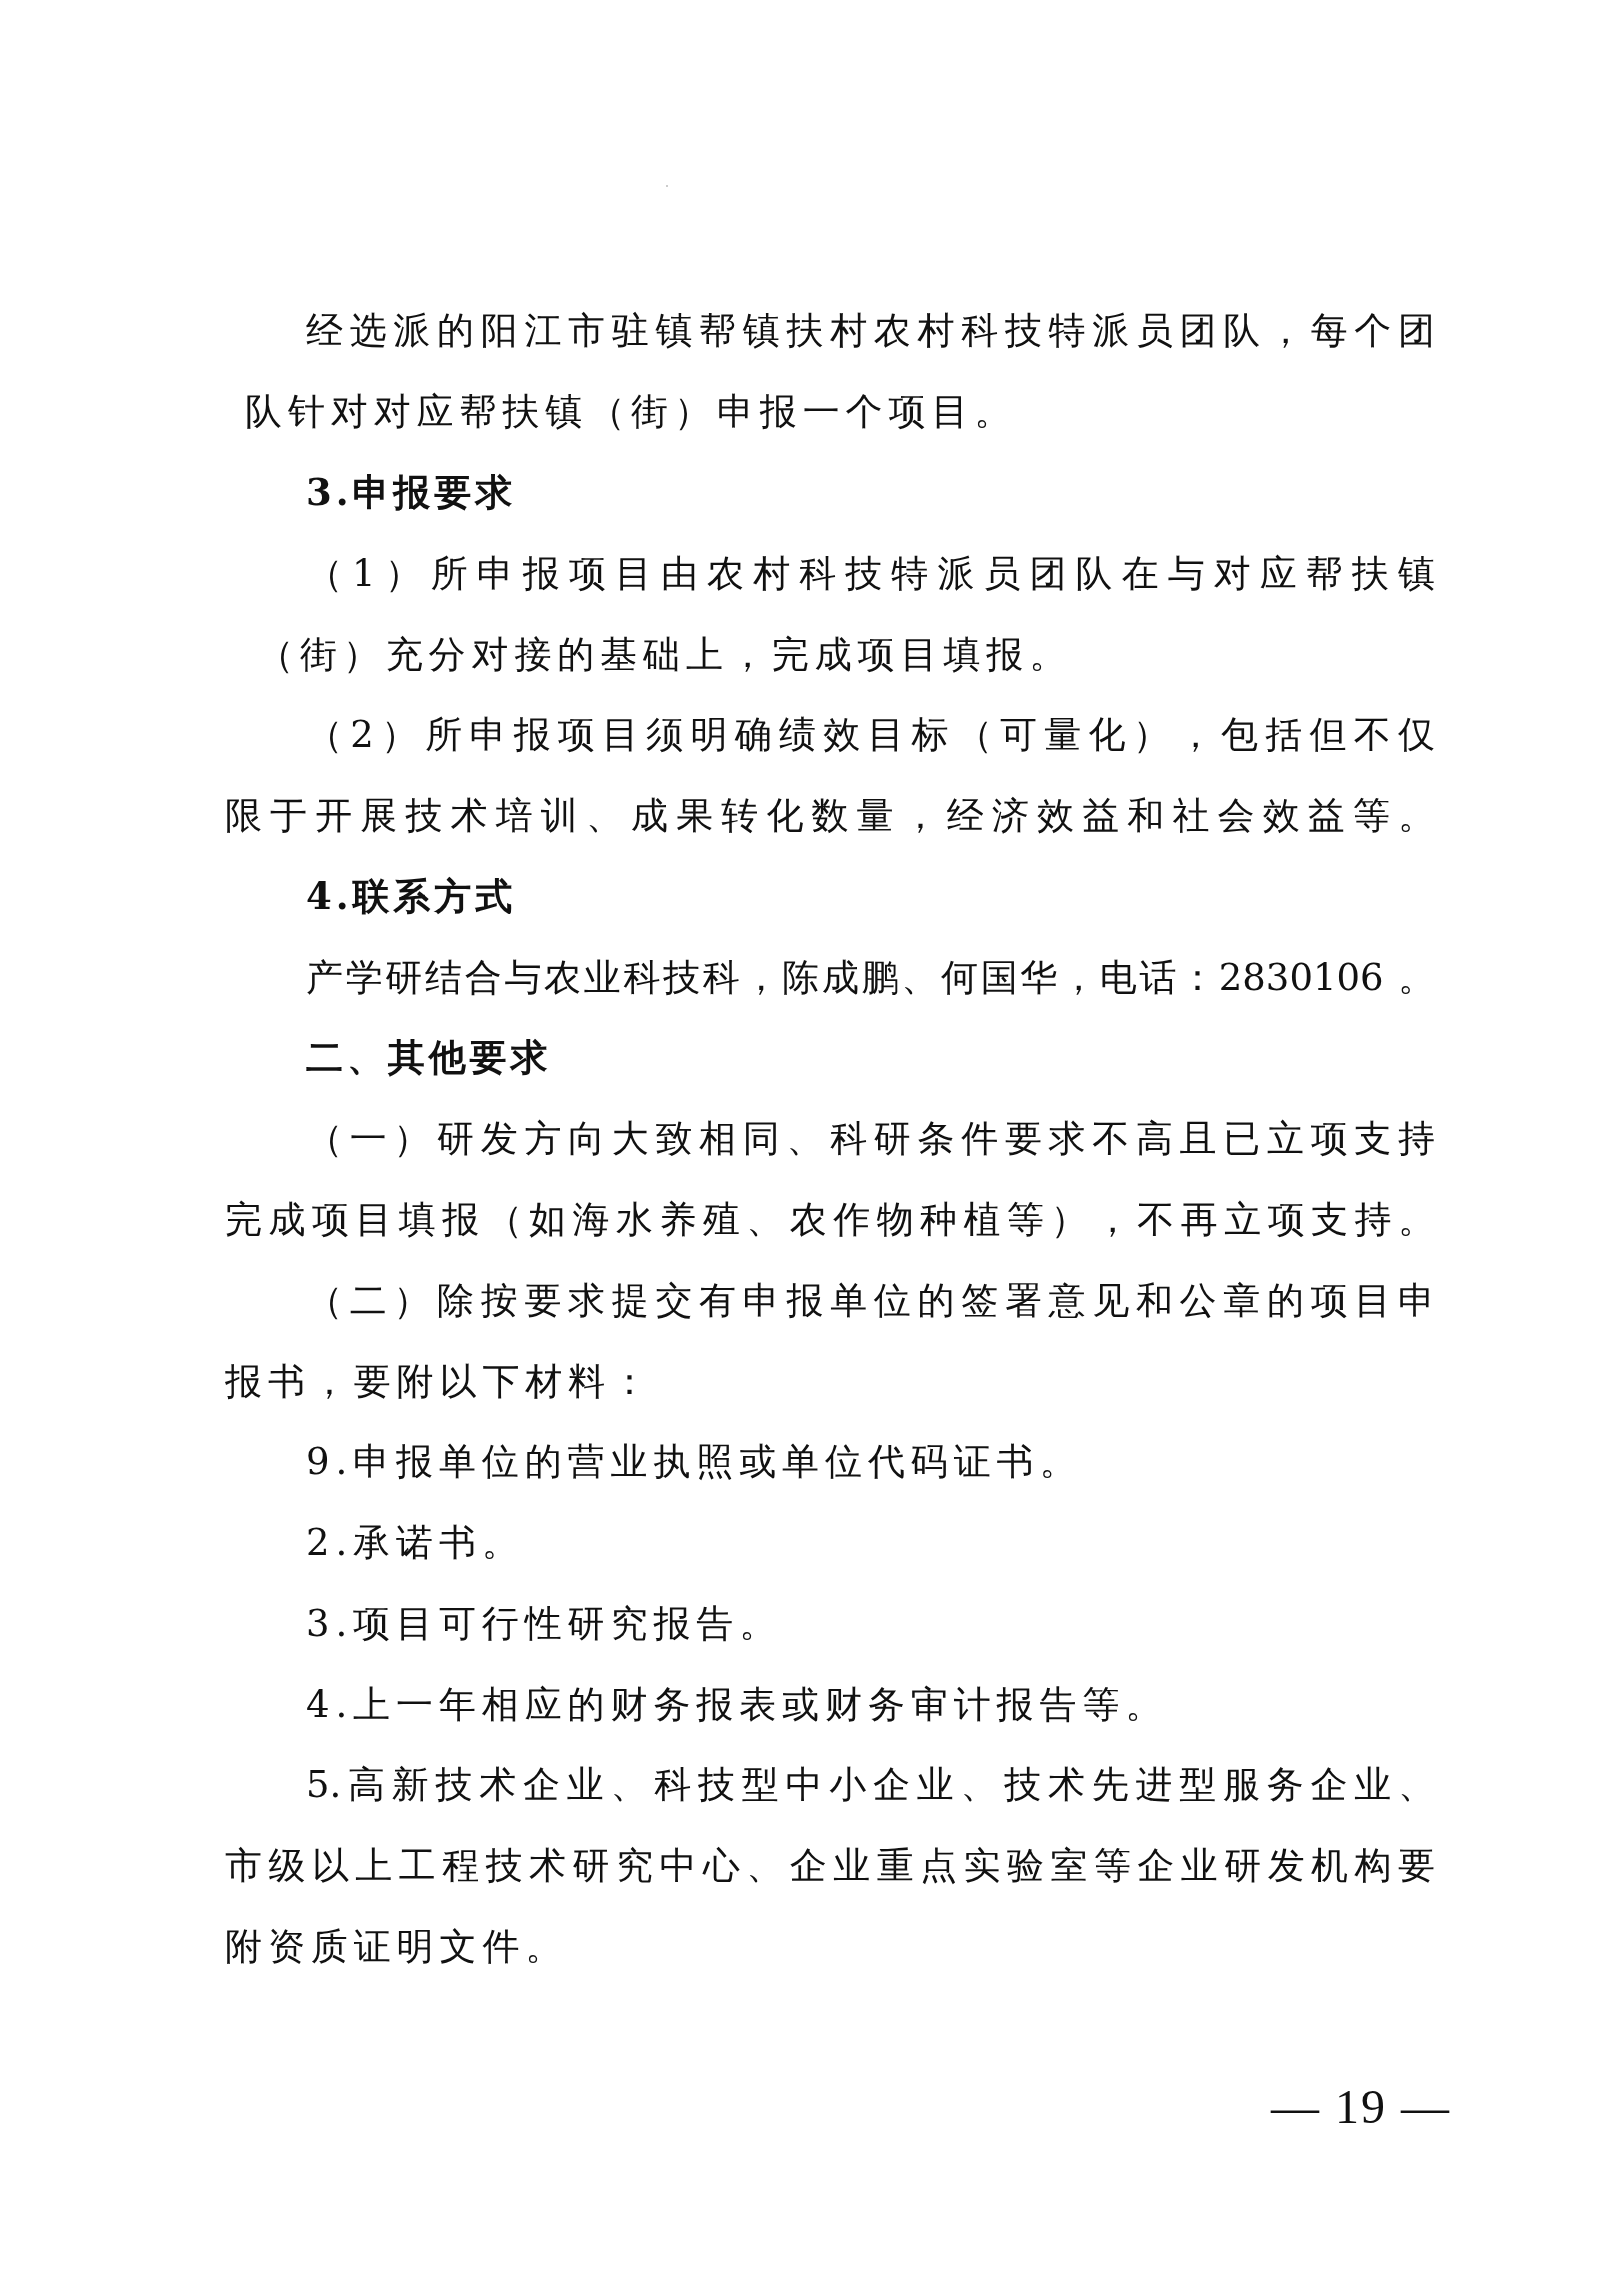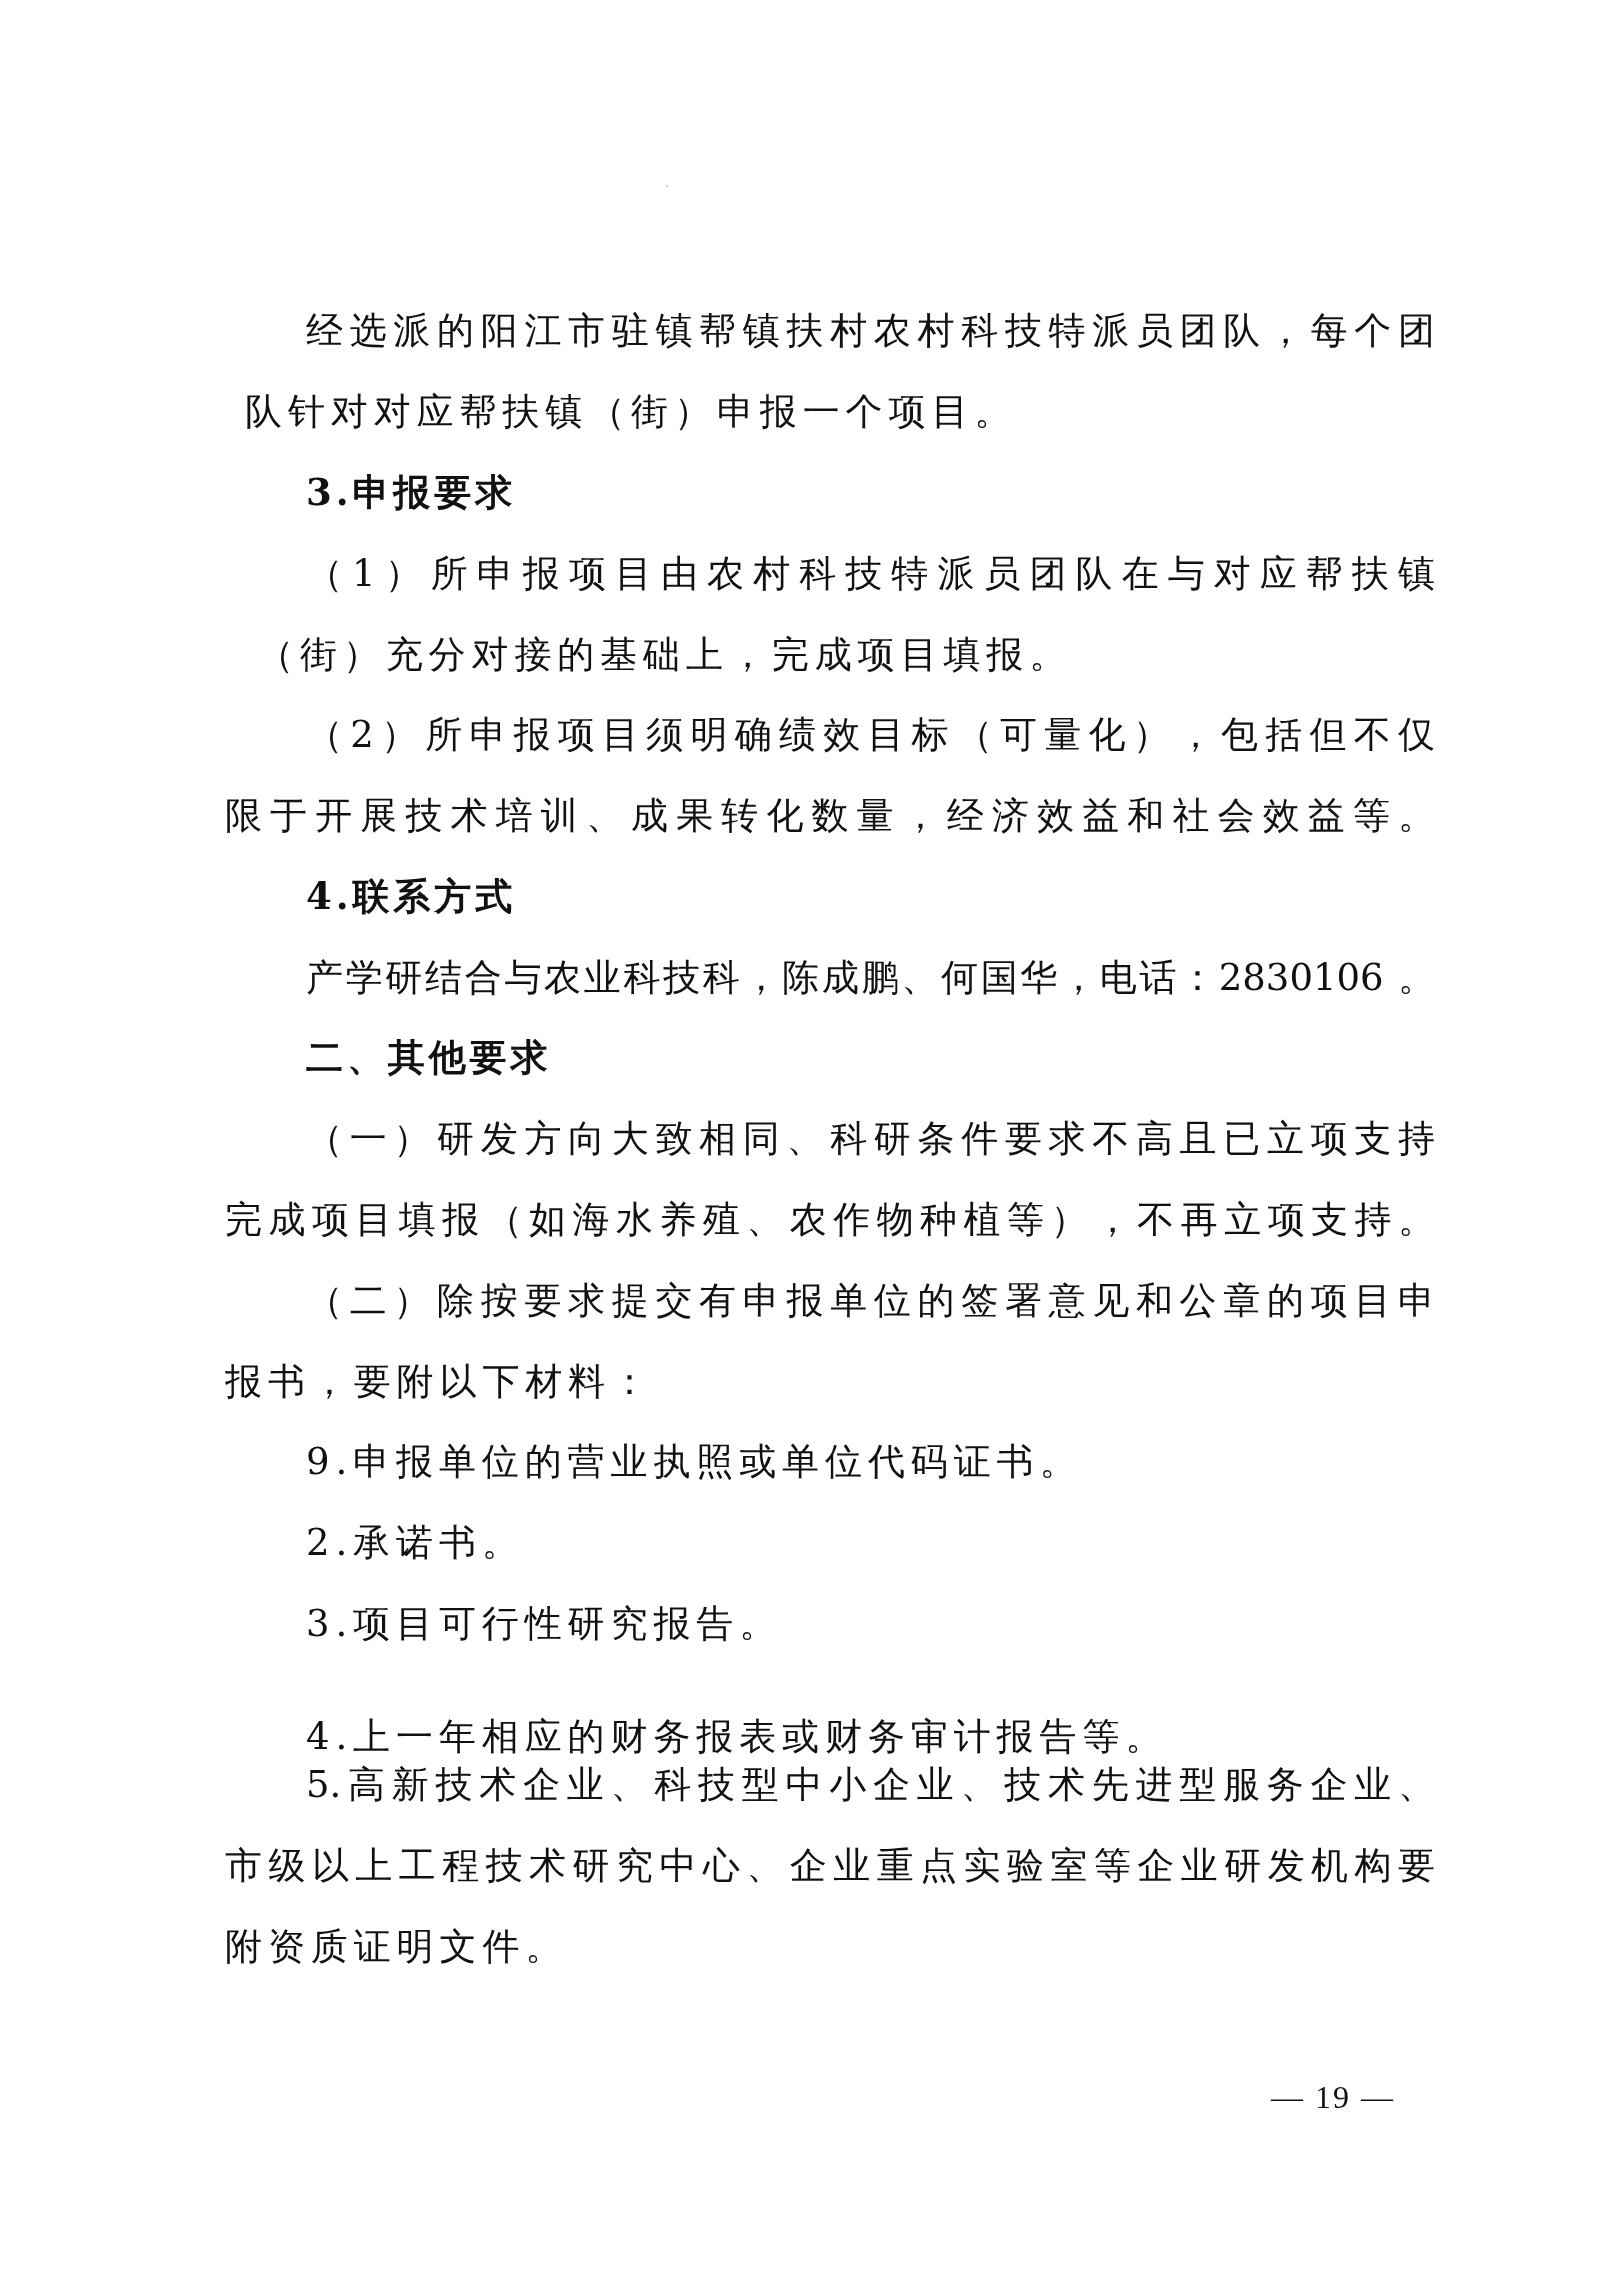--- a/index.html
+++ b/index.html
@@ -4,21 +4,21 @@
   <style>
     html, body { margin:0; padding:0; background:#ffffff; }
     body { width:1616px; height:2291px; position:relative; overflow:hidden;
            font-family: "DejaVu Serif", "Liberation Serif", serif; color:#111; }
     .page { position:absolute; left:225px; top:0; width:1210px; }
     .line { position:absolute; left:0; width:1210px; font-size:37px; line-height:59px;
             white-space:nowrap; letter-spacing:5.9px; }
     .indent { padding-left:81px; box-sizing:border-box; }
     .bold { font-weight:bold; letter-spacing:3.9px; }
     .justify { text-align:justify; text-align-last:justify; letter-spacing:0; }
-    .pagenum { position:absolute; left:1271px; top:2079px; font-size:32px;
+    .pagenum { position:absolute; left:1271px; top:2079px; font-size:48px;
                font-family:"Liberation Serif", serif; letter-spacing:2px; }
     .topmark { position:absolute; left:666px; top:185px; width:2px; height:2px; background:#ccc; }
   </style>
 </head>
 <body>
 
 <div class="topmark"></div>
 
 <div class="page" id="page">
     <div class="line indent justify" style="top: 301px;">经选派的阳江市驻镇帮镇扶村农村科技特派员团队，每个团</div>
@@ -31,20 +31,20 @@
     <div class="line indent bold" style="top: 867px;">4.联系方式</div>
     <div class="line indent justify" style="top: 948px;">产学研结合与农业科技科，陈成鹏、何国华，电话：2830106 。</div>
     <div class="line indent bold" style="top: 1028px;">二、其他要求</div>
     <div class="line indent justify" style="top: 1109px;">（一）研发方向大致相同、科研条件要求不高且已立项支持</div>
     <div class="line justify" style="top: 1190px;">完成项目填报（如海水养殖、农作物种植等），不再立项支持。</div>
     <div class="line indent justify" style="top: 1271px;">（二）除按要求提交有申报单位的签署意见和公章的项目申</div>
     <div class="line" style="top: 1352px;">报书，要附以下材料：</div>
     <div class="line indent" style="top: 1432px;">9.申报单位的营业执照或单位代码证书。</div>
     <div class="line indent" style="top: 1513px;">2.承诺书。</div>
     <div class="line indent" style="top: 1594px;">3.项目可行性研究报告。</div>
-    <div class="line indent" style="top: 1675px; margin-top: 32px;">4.上一年相应的财务报表或财务审计报告等。</div>
+    <div class="line indent" style="top: 1675px;">4.上一年相应的财务报表或财务审计报告等。</div>
     <div class="line indent justify" style="top: 1755px;">5.高新技术企业、科技型中小企业、技术先进型服务企业、</div>
     <div class="line justify" style="top: 1836px;">市级以上工程技术研究中心、企业重点实验室等企业研发机构要</div>
     <div class="line" style="top: 1917px;">附资质证明文件。</div>
   </div>
 
 <div class="pagenum">— 19 —</div>
 
 
 </body></html>

